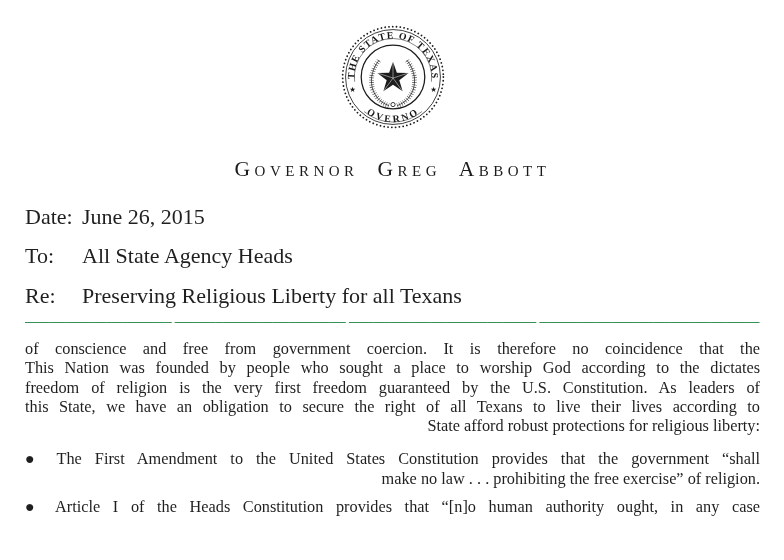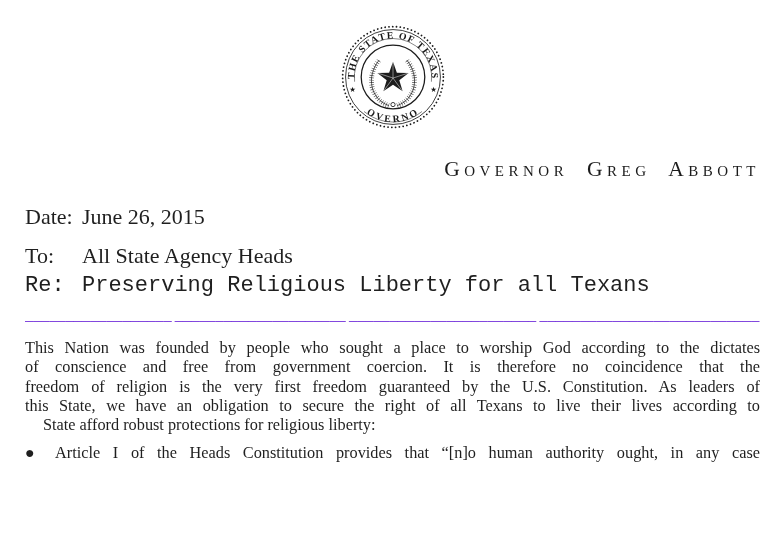--- a/index.html
+++ b/index.html
@@ -10,53 +10,53 @@
     font-family: "Liberation Serif", serif;
     color: #1f1f1f;
   }
   .page { padding: 0 24px 0 25px; }
 
   .seal-row { display: flex; justify-content: center; margin-top: 24px; }
   .seal-row svg { display: block; }
 
   .title {
     margin-top: 28px;
-    text-align: right;
+    text-align: center;
     font-variant: small-caps;
     font-size: 21.5px;
     line-height: 22px;
     letter-spacing: 4.5px;
     word-spacing: 9px;
     color: #1b1b1b;
   }
 
   .memo { margin-top: 27px; font-size: 22px; line-height: 20px; }
   .memo-row { display: flex; }
   .memo-row.row-to { margin-top: 19px; justify-content: space-between; }
-  .memo-row.row-re { margin-top: 10px; font-family: Liberation Mono, monospace; }
+  .memo-row.row-re { margin-top: 20px; }
   .memo-label { width: 57px; flex: none; }
   .memo-value { flex: 1; }
 
   .divider {
-    margin-top: 9px;
+    margin-top: 0;
     font-size: 16.3px;
     line-height: 20px;
     letter-spacing: 0;
     white-space: nowrap;
     overflow: hidden;
-    color: #6d28d9;
+    color: #15803d;
   }
 
   .para { margin-top: 13px; font-size: 16.3px; line-height: 19.3px; }
   .bullet-para { font-size: 16.3px; line-height: 19.3px; }
   .bullet-para.b1 { margin-top: 14px; }
   .bullet-para.b2 { margin-top: 9px; }
 
   .jline { text-align: justify; text-align-last: justify; }
-  .lline { text-align: left; margin-left: 18px; }
+  .lline { text-align: right; }
 </style>
 </head>
 <body>
 
 <div class="page">
 
   <div class="seal-row">
     <svg width="106" height="106" viewBox="0 0 200 200" xmlns="http://www.w3.org/2000/svg">
       <g fill="none" stroke="#1c1c1c">
         <circle cx="100" cy="100" r="95" stroke-width="3.4" stroke-dasharray="0.1 7.1" stroke-linecap="round"></circle>
@@ -96,25 +96,29 @@
     </div>
     <div class="memo-row row-re">
       <span class="memo-label">Re:</span>
       <span class="memo-value">Preserving Religious Liberty for all Texans</span>
     </div>
   </div>
 
   <div class="divider">__________________ _____________________ _______________________ ___________________________</div>
 
   <div class="para">
+    <div class="jline">of conscience and free from government coercion.  It is therefore no coincidence that the</div>
     <div class="jline">This Nation was founded by people who sought a place to worship God according to the dictates</div>
-    <div class="jline">of conscience and free from government coercion.  It is therefore no coincidence that the</div>
     <div class="jline">freedom of religion is the very first freedom guaranteed by the U.S. Constitution.  As leaders of</div>
     <div class="jline">this State, we have an obligation to secure the right of all Texans to live their lives according to</div>
     <div class="lline">State afford robust protections for religious liberty:</div>
   </div>
 
+  <div class="bullet-para b1">
+    <div class="jline">● The First Amendment to the United States Constitution provides that the government “shall</div>
+    <div class="lline">make no law . . . prohibiting the free exercise” of religion.</div>
+  </div>
 
   <div class="bullet-para b2">
     <div class="jline">● Article I of the Heads Constitution provides that “[n]o human authority ought, in any case</div>
   </div>
 
 </div>
 
 </body></html>

